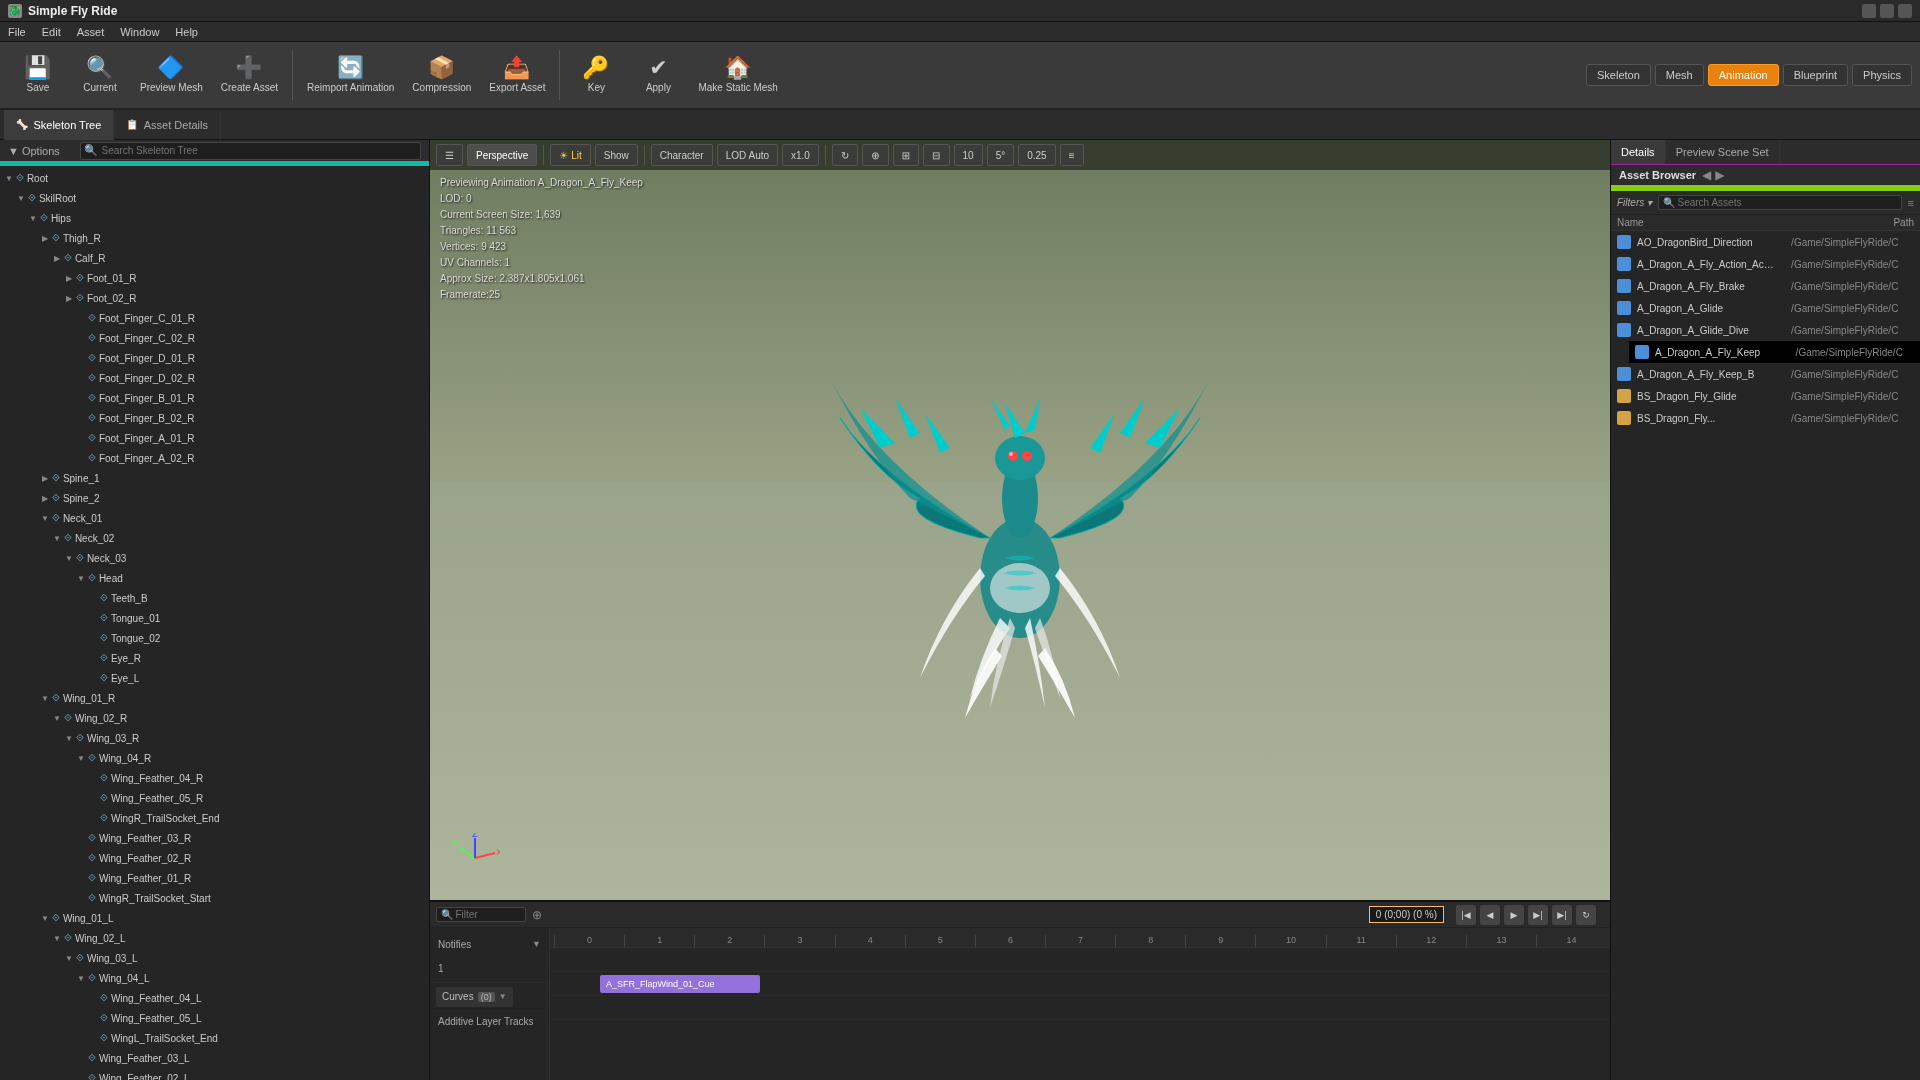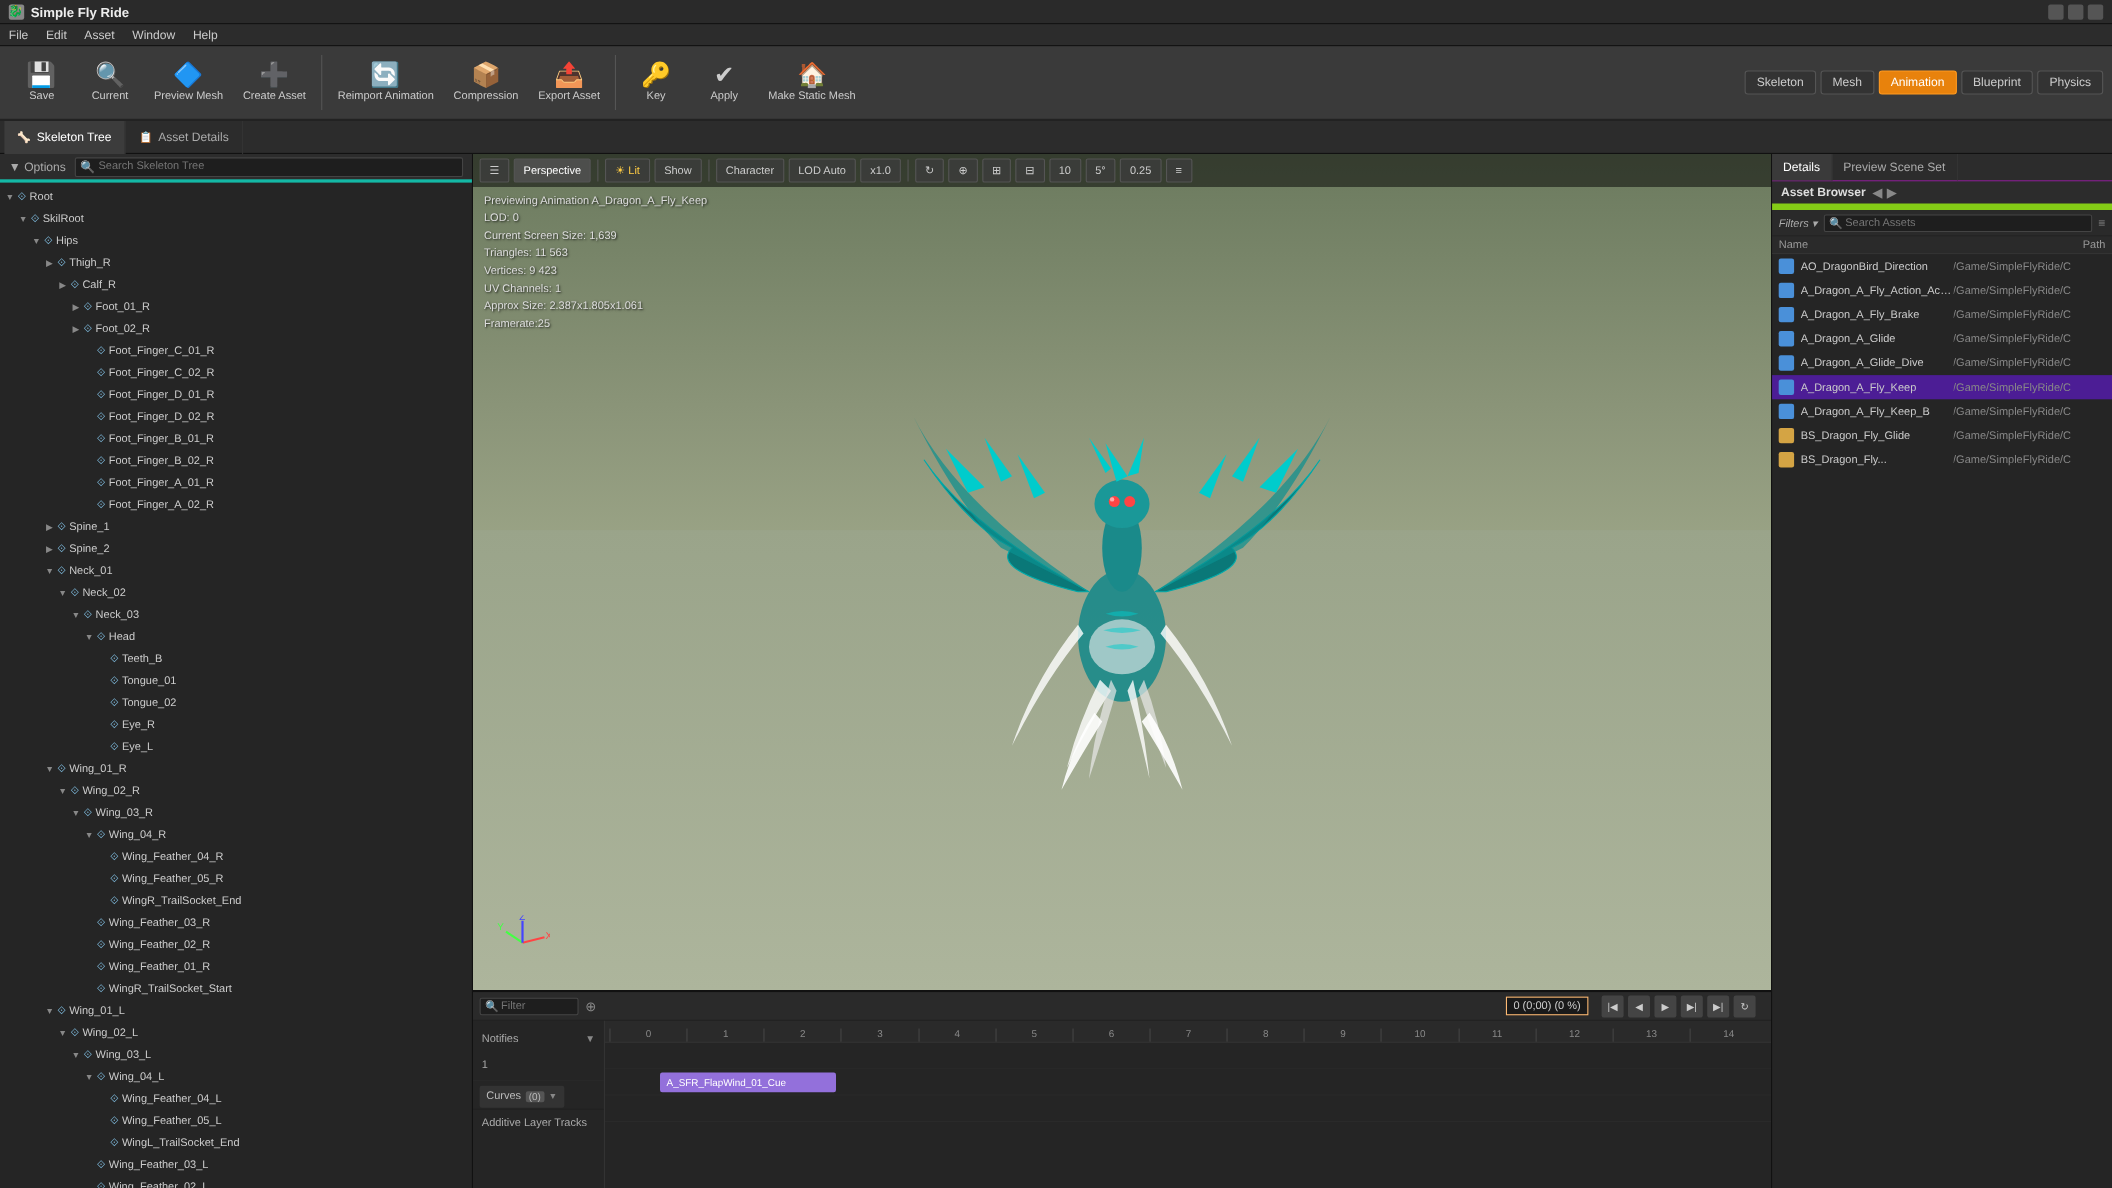--- a/index.html
+++ b/index.html
@@ -137,22 +137,22 @@
       border-right: 1px solid #111;
       display: flex;
       flex-direction: column;
     }
     
     .panel-header {
       background: #2c2c2c;
       padding: 4px 8px;
       display: flex;
       align-items: center;
-      gap: 8px;
-      border-bottom: 3px solid #14b8a6;
+      gap: 20px;
+      border-bottom: 5px solid #14b8a6;
       height: 26px;
     }
     .panel-header .gear-icon {
       color: #aaa;
       cursor: pointer;
     }
     .search-box {
       flex: 1;
       display: flex;
       align-items: center;
@@ -519,41 +519,41 @@
     .asset-list::-webkit-scrollbar-track { background: #1e1e1e; }
     .asset-list::-webkit-scrollbar-thumb { background: #444; }
     
     .asset-item {
       display: flex;
       align-items: center;
       padding: 2px 6px;
       cursor: pointer;
       height: 22px;
     }
-    .asset-item.active { background: #4c1d95; }
+    .asset-item.active { background: #000000; margin-left: 18px; }
     .asset-icon {
       width: 14px;
       height: 14px;
       border-radius: 2px;
       margin-right: 6px;
       flex-shrink: 0;
     }
     .asset-name {
       flex: 1;
       font-size: 10px;
       color: #ccc;
       white-space: nowrap;
       overflow: hidden;
       text-overflow: ellipsis;
     }
     .asset-path {
       flex: 1;
       font-size: 10px;
       color: #888;
-      text-align: left;
+      text-align: center;
       white-space: nowrap;
       overflow: hidden;
       text-overflow: ellipsis;
     }
     
     
     .playback-controls {
       display: flex;
       align-items: center;
       gap: 4px;

